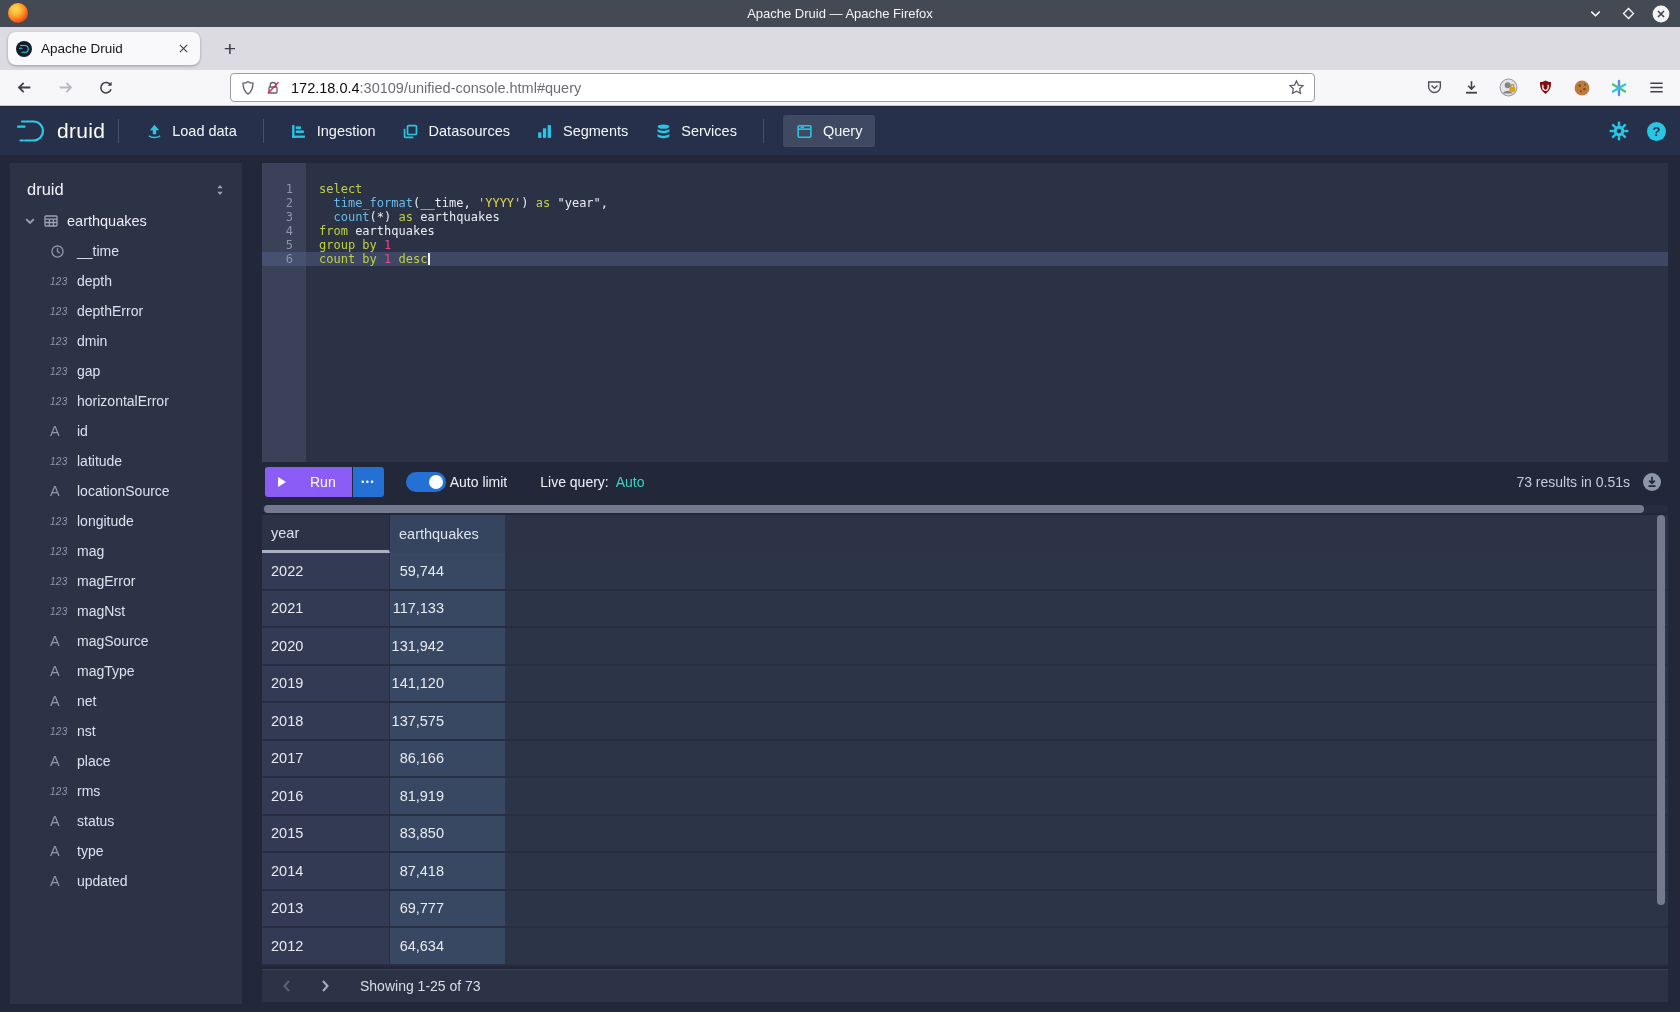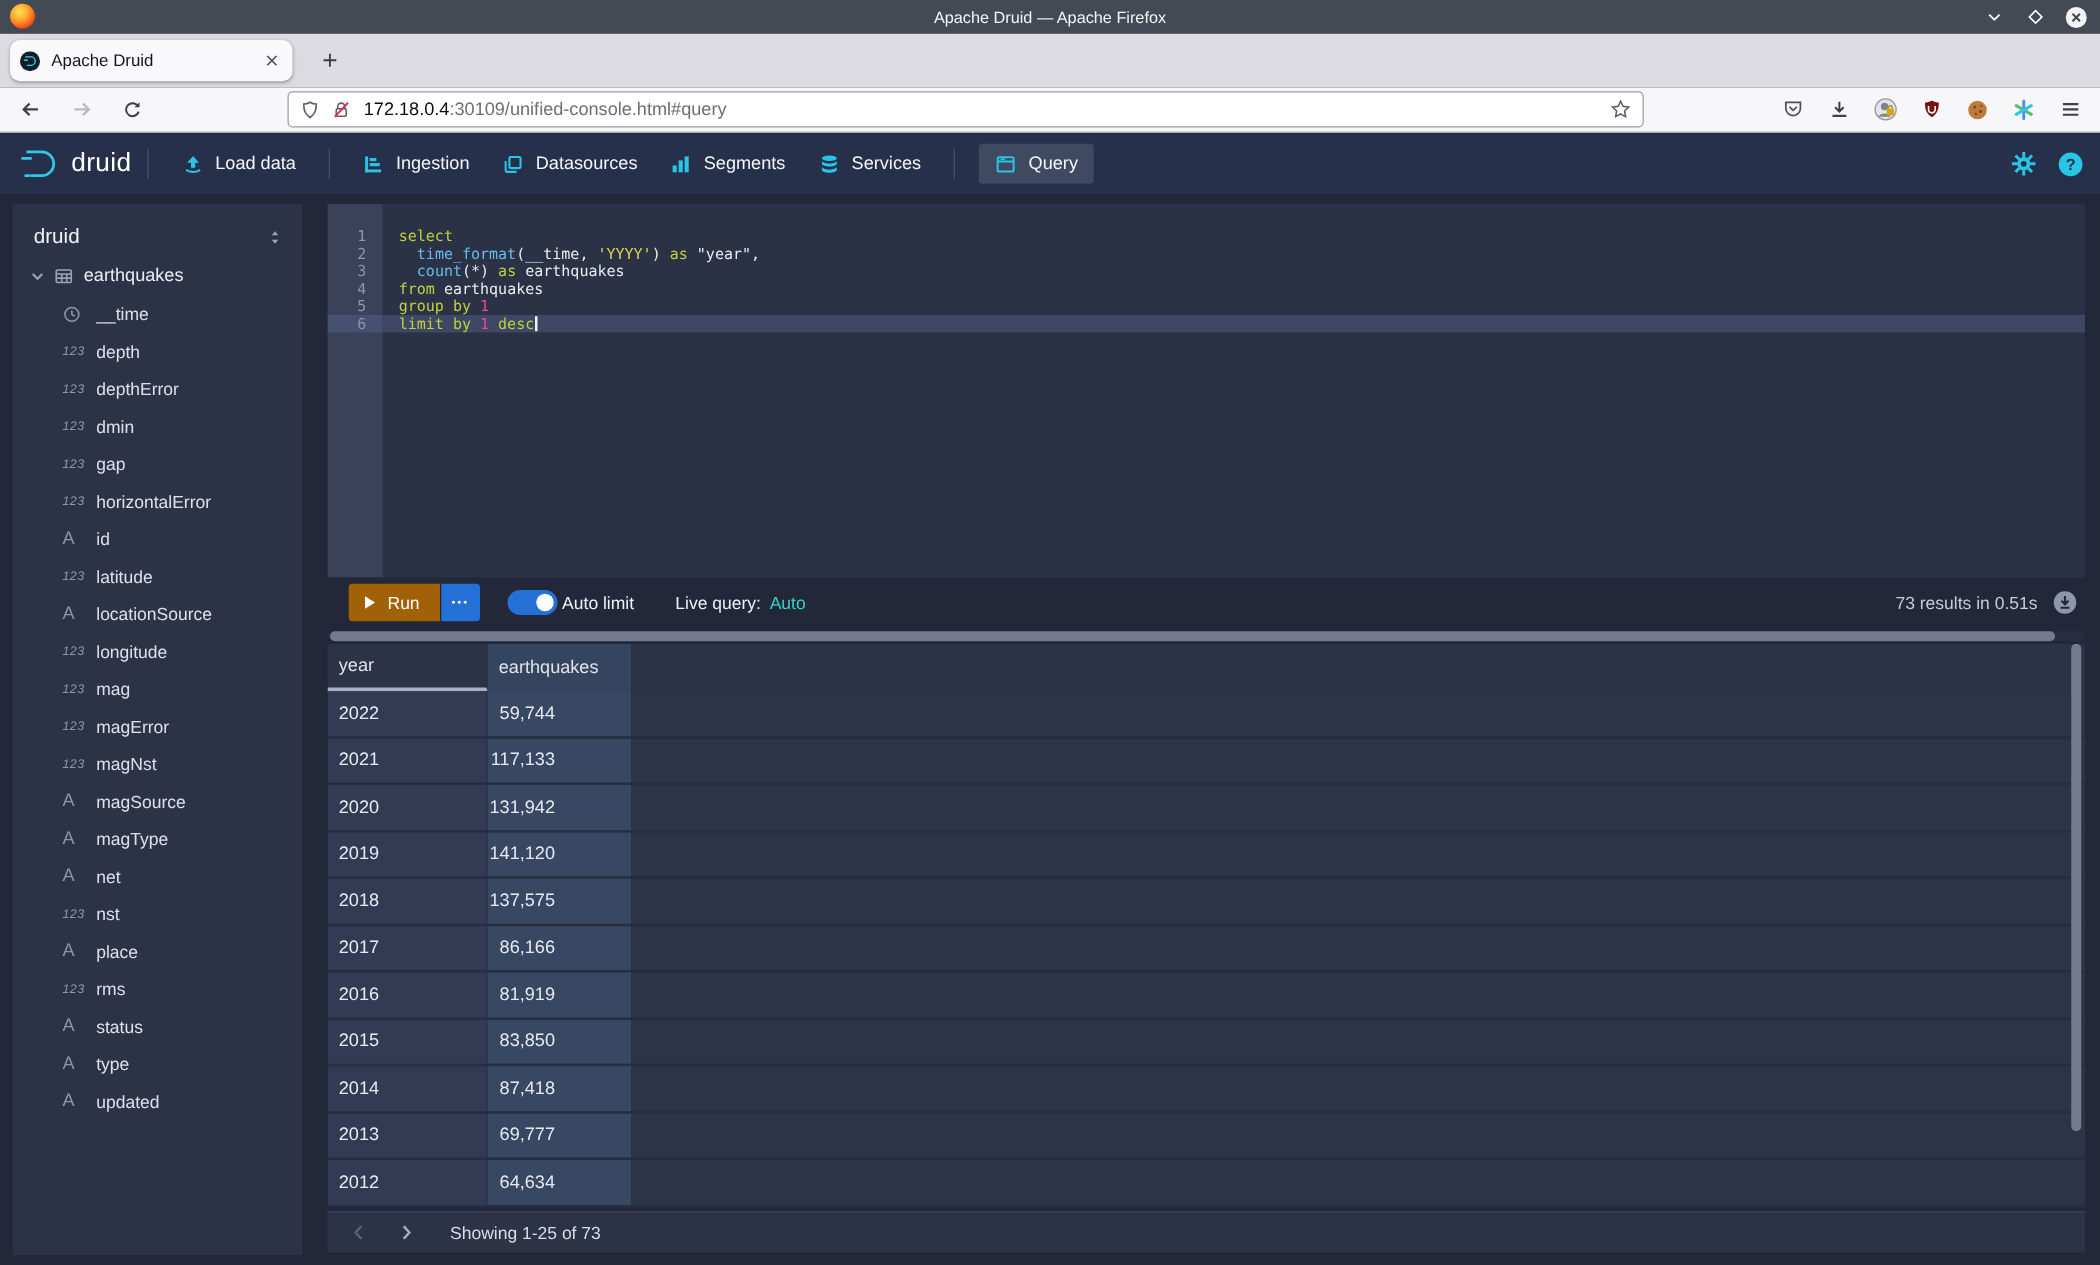--- a/index.html
+++ b/index.html
@@ -16,21 +16,21 @@
   .ff-logo { position:absolute; left:8px; top:3px; width:20px; height:20px; border-radius:50%;
     background:radial-gradient(circle at 38% 32%, #ffe14d 0%, #ffb437 30%, #ff7a1e 55%, #e8431f 75%, #a1227c 100%); }
   .win-title { position:absolute; left:0; right:0; top:0; height:27px; line-height:27px;
     text-align:center; color:#f4f4f6; font-size:13px; }
   .win-controls { position:absolute; right:10px; top:0; height:27px; display:flex; align-items:center; gap:15px; }
   .win-btn { width:18px; height:18px; display:flex; align-items:center; justify-content:center; }
 
   
   .tabbar { position:absolute; top:27px; left:0; right:0; height:43px; background:#dbdbe1;
     display:flex; align-items:center; padding-left:8px; }
-  .tab { width:226px; height:33px; background:#f9f9fb; border-radius:8px; box-shadow:0 1px 3px rgba(0,0,0,.3);
+  .tab { width:192px; height:33px; background:#f9f9fb; border-radius:8px; box-shadow:0 1px 3px rgba(0,0,0,.3);
     display:flex; align-items:center; padding:0 8px; }
   .tab-title { flex:1; margin-left:9px; font-size:13.5px; color:#15141a; white-space:nowrap; overflow:hidden; }
   .tab-close { width:18px; height:18px; display:flex; align-items:center; justify-content:center; }
   .newtab-btn { margin-left:16px; font-size:21px; color:#3c3c45; width:28px; height:28px;
     display:flex; align-items:center; justify-content:center; font-weight:300; }
 
   
   .urlbar { position:absolute; top:70px; left:0; right:0; height:36px; background:#f7f7f9;
     border-bottom:1px solid #c8c8cf; display:flex; align-items:center; padding:0 14px 0 10px; }
   .nav-btn { width:28px; height:28px; display:flex; align-items:center; justify-content:center; margin-right:13px; }
@@ -80,22 +80,22 @@
   .gutter-cell { width:44px; flex-shrink:0; text-align:right; padding-right:13px; color:#8c95ae; }
   .code-cell { flex:1; padding-left:13px; white-space:pre; }
   .code-row.active .gutter-cell { background:#465070; }
   .code-row.active .code-cell { background:#3e4763; }
   .tok-kw { color:#bfd23c; } .tok-fn { color:#68bbe9; } .tok-str { color:#e3d54d; }
   .tok-num { color:#e8459a; } .tok-pl { color:#e9ecf3; }
   .cursor { display:inline-block; width:2px; height:12px; background:#eef1f8; vertical-align:-2px; margin-left:1px; }
 
   
   .runbar { position:absolute; top:301px; left:0; right:0; height:36px; display:flex; align-items:center; }
-  .run-btn { display:flex; align-items:center; height:30px; background:#a16207; border-radius:3px 0 0 3px;
-    padding:0 16px 0 13px; margin-left:17px; gap:10px; }
+  .run-btn { display:flex; align-items:center; height:30px; background:#8b5cf6; border-radius:3px 0 0 3px;
+    padding:0 16px 0 13px; margin-left:3px; gap:24px; }
   .play-tri { width:0; height:0; border-left:8px solid #fff; border-top:5px solid transparent; border-bottom:5px solid transparent; }
   .run-label { color:#fff; font-size:14px; }
   .more-btn { height:30px; width:31px; background:#2570d4; border-radius:0 3px 3px 0; margin-left:1px;
     color:#fff; font-size:9px; letter-spacing:1.5px; display:flex; align-items:center; justify-content:center; }
   .switch { margin-left:22px; width:40px; height:20px; background:#2570d4; border-radius:11px; position:relative; }
   .switch .knob { position:absolute; right:3px; top:3px; width:14px; height:14px; border-radius:50%; background:#fff; }
   .auto-limit { margin-left:4px; color:#eef2f8; font-size:14px; }
   .live-label { margin-left:33px; color:#eef2f8; font-size:14px; }
   .live-value { margin-left:7px; color:#38d2c3; font-size:14px; }
   .rb-spacer { flex:1; }
@@ -501,21 +501,21 @@
         <div class="code-row">
           <span class="gutter-cell">4</span>
           <span class="code-cell"><span class="tok tok-kw">from</span><span class="tok tok-pl"> earthquakes</span></span>
         </div>
         <div class="code-row">
           <span class="gutter-cell">5</span>
           <span class="code-cell"><span class="tok tok-kw">group by</span><span class="tok tok-num"> 1</span></span>
         </div>
         <div class="code-row active">
           <span class="gutter-cell">6</span>
-          <span class="code-cell"><span class="tok tok-kw">limit by</span><span class="tok tok-num"> 1</span><span class="tok tok-kw"> desc</span><span class="cursor"></span></span>
+          <span class="code-cell"><span class="tok tok-kw">count by</span><span class="tok tok-num"> 1</span><span class="tok tok-kw"> desc</span><span class="cursor"></span></span>
         </div>
       </div>
   </div>
 
   <div class="runbar">
     <div class="run-btn">
       <span class="play-tri"></span>
       <span class="run-label">Run</span>
     </div>
     <div class="more-btn">•••</div>

